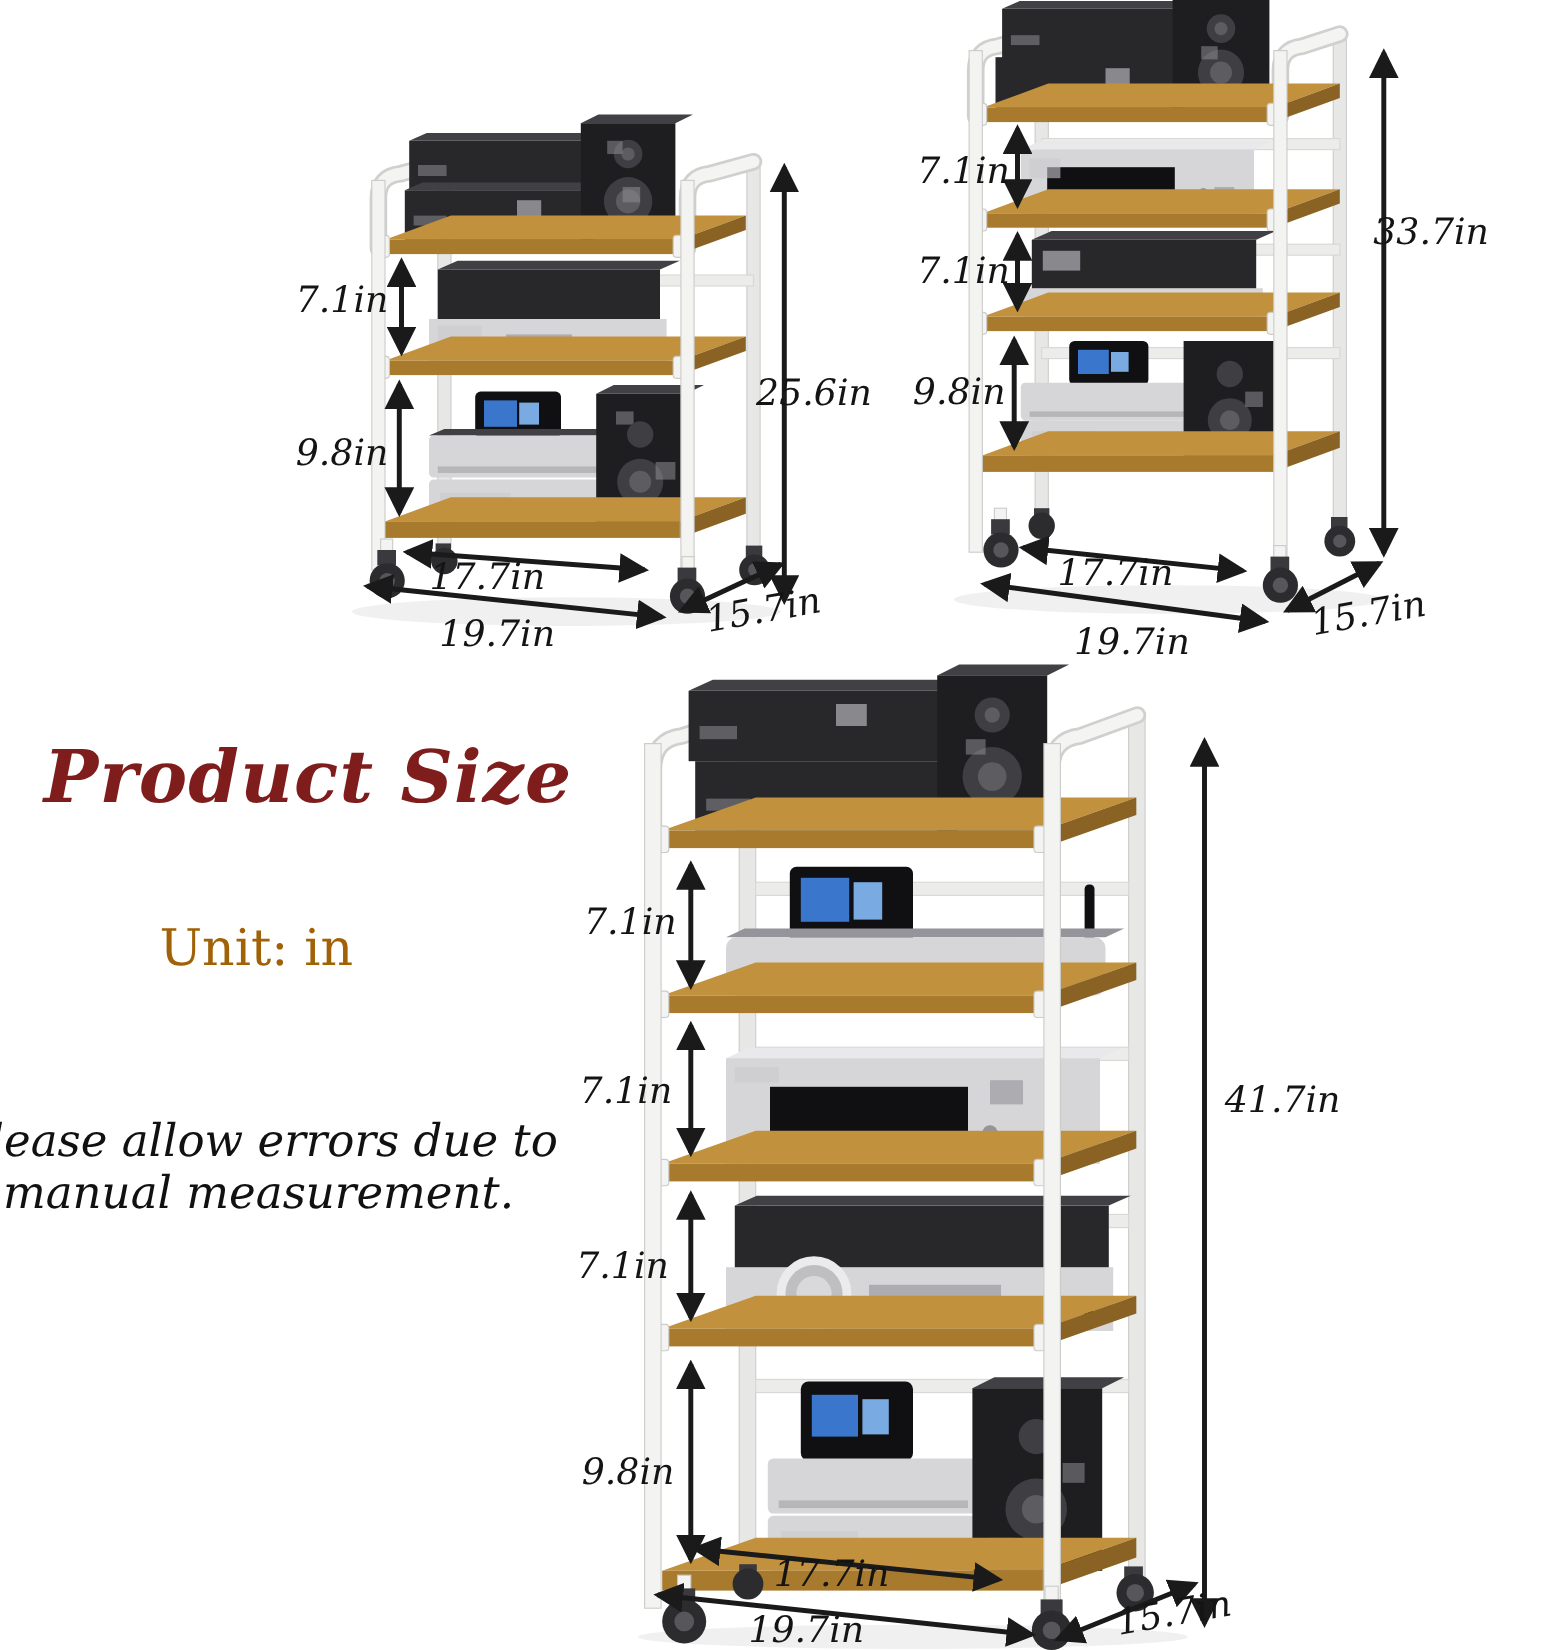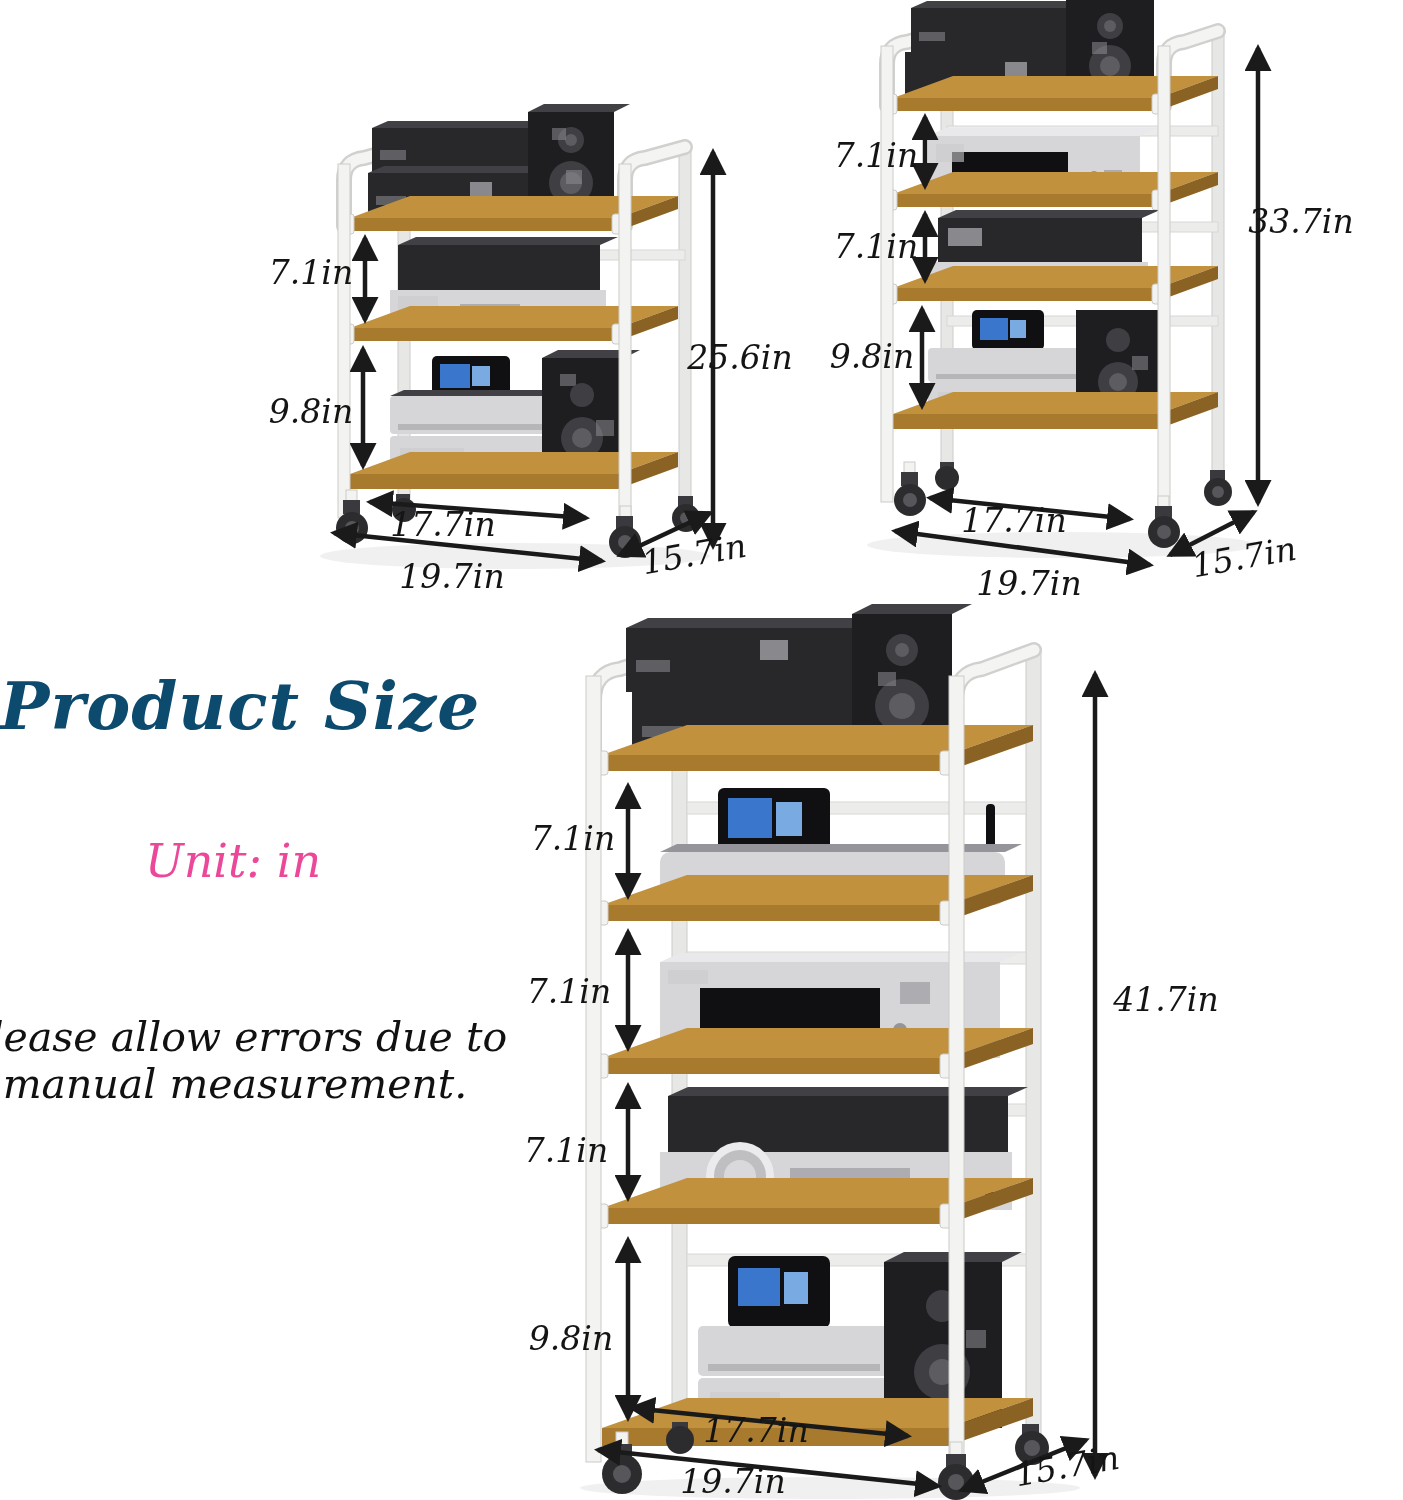--- a/index.html
+++ b/index.html
@@ -20,22 +20,22 @@
   .px{fill:#8c8c92;opacity:.55}.pxl{fill:#c9c9ce;opacity:.6}
   .scr{fill:#3a77cc}.scr2{fill:#79abe2}.drk{fill:#101013}
   .whl{fill:#2c2c2f}.whl2{fill:#56565b}.brk{fill:#3a3a3e}
   .shadow{fill:#000;opacity:.06}
   .dim{stroke:#1a1a1a;stroke-width:4.5;fill:none}
 
   .dim-label{position:absolute;transform:translate(-50%,-50%);
              font-style:italic;font-size:33px;color:#141414;white-space:nowrap;}
   .rot{transform:translate(-50%,-50%) rotate(-10deg);}
   .title{position:absolute;transform:translate(-50%,-50%);font-style:italic;font-weight:700;
-         font-size:66px;color:#0c4a6e;white-space:nowrap;letter-spacing:1px;}
-  .unit{position:absolute;transform:translate(-50%,-50%);font-style:italic;font-size:46px;color:#ec4899;}
+         font-size:66px;color:#7f1d1d;white-space:nowrap;letter-spacing:1px;margin-left:40px;}
+  .unit{position:absolute;transform:translate(-50%,-50%);font-size:46px;color:#a16207;}
   .note{position:absolute;transform:translate(-50%,-50%);font-style:italic;font-size:41px;
         color:#111;text-align:center;line-height:1.14;white-space:nowrap;}
 </style>
 </head>
 <body>
 
 <div class="page">
 
 <svg class="scene" viewBox="0 0 1403 1500" xmlns="http://www.w3.org/2000/svg">
   <defs>
@@ -378,21 +378,21 @@
 <span class="dim-label" style="left:311px;top:272px">7.1in</span>
 <span class="dim-label" style="left:311px;top:411px">9.8in</span>
 <span class="dim-label" style="left:740px;top:357px">25.6in</span>
 <span class="dim-label" style="left:443px;top:524px">17.7in</span>
 <span class="dim-label" style="left:452px;top:576px">19.7in</span>
 <span class="dim-label rot" style="left:694px;top:554px">15.7in</span>
 
 <span class="dim-label" style="left:876px;top:155px">7.1in</span>
 <span class="dim-label" style="left:876px;top:246px">7.1in</span>
 <span class="dim-label" style="left:872px;top:356px">9.8in</span>
-<span class="dim-label" style="left:1301px;top:221px">33.7in</span>
+<span class="dim-label" style="left:1301px;top:210px">33.7in</span>
 <span class="dim-label" style="left:1014px;top:520px">17.7in</span>
 <span class="dim-label" style="left:1029px;top:583px">19.7in</span>
 <span class="dim-label rot" style="left:1244px;top:557px">15.7in</span>
 
 <span class="dim-label" style="left:573px;top:838px">7.1in</span>
 <span class="dim-label" style="left:569px;top:991px">7.1in</span>
 <span class="dim-label" style="left:566px;top:1150px">7.1in</span>
 <span class="dim-label" style="left:571px;top:1338px">9.8in</span>
 <span class="dim-label" style="left:1166px;top:999px">41.7in</span>
 <span class="dim-label" style="left:756px;top:1430px">17.7in</span>

